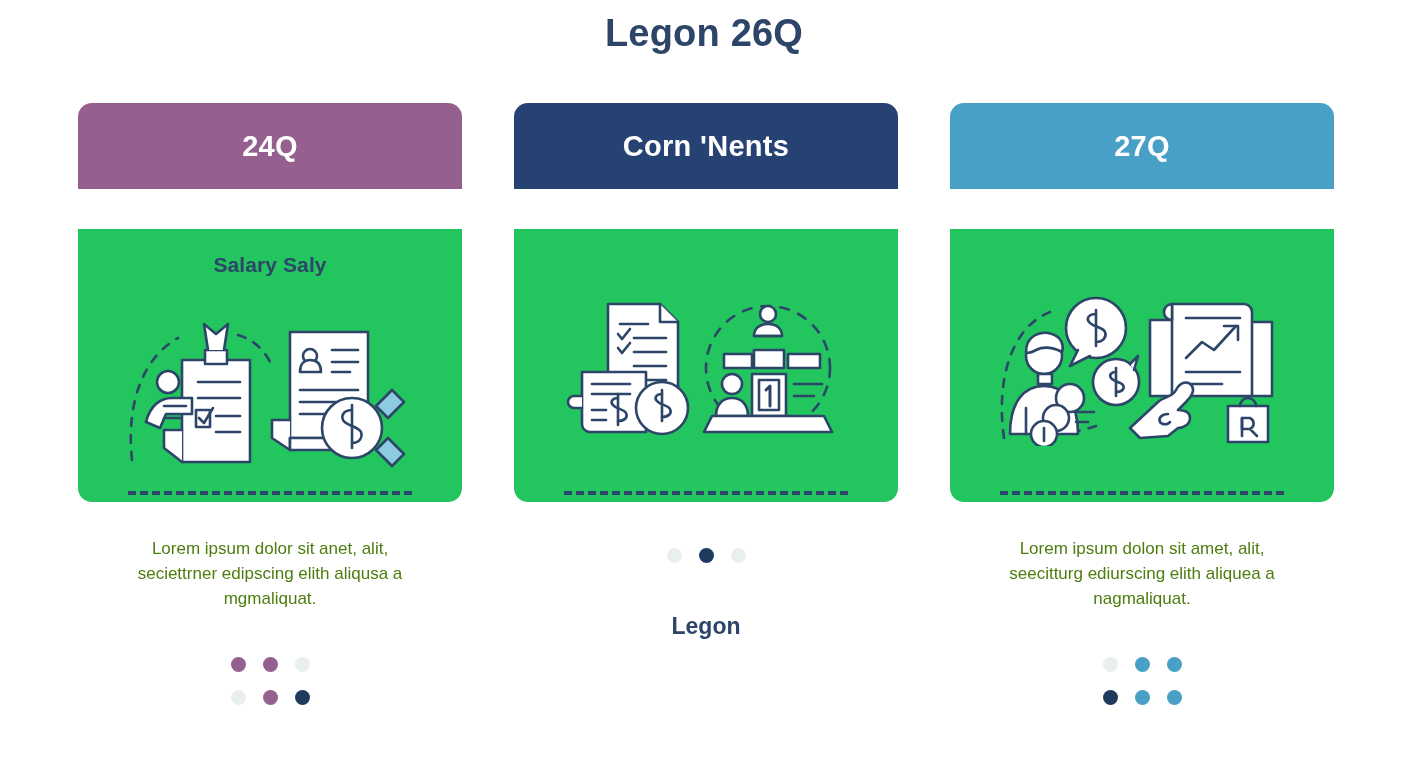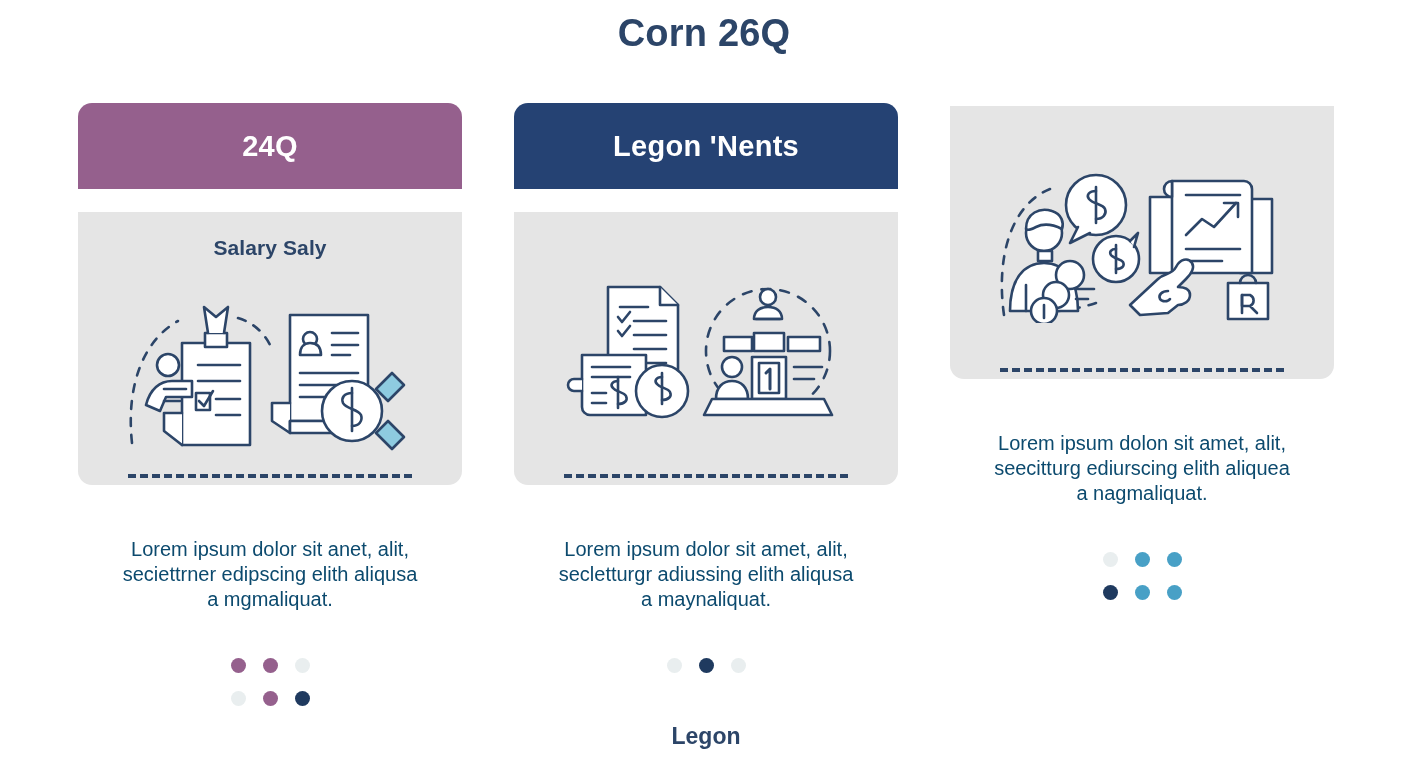--- a/index.html
+++ b/index.html
@@ -56,22 +56,22 @@
   .card-header-label {
     font-size: 29px;
     font-weight: bold;
     color: #ffffff;
     letter-spacing: 0.3px;
   }
 
   .card-body {
     width: 100%;
     height: 273px;
-    margin-top: 3px;
-    background: #e5e5e5;
+    margin-top: 20px;
+    background: #22c55e;
     border-radius: 0 0 14px 14px;
     position: relative;
     display: flex;
     flex-direction: column;
     align-items: center;
     box-sizing: border-box;
   }
 
   .card-subtitle {
     margin-top: 24px;
@@ -94,26 +94,26 @@
 
   .dashed-divider {
     position: absolute;
     left: 50px;
     right: 50px;
     bottom: 7px;
     border-top: 4px dashed #2c4568;
   }
 
   .card-desc {
-    margin-top: 32px;
+    margin-top: 14px;
     width: 300px;
     text-align: center;
-    font-size: 20px;
+    font-size: 17px;
     line-height: 25px;
-    color: #0c4a6e;
+    color: #4d7c0f;
   }
 
   .dots-block {
     margin-top: 26px;
     display: flex;
     flex-direction: column;
     align-items: center;
     gap: 18px;
   }
   .dots-row {
@@ -130,21 +130,21 @@
   .legend-label {
     margin-top: 30px;
     font-size: 23px;
     font-weight: bold;
     color: #2c4568;
   }
 </style>
 </head>
 <body>
 
-<div class="page-title">Corn 26Q</div>
+<div class="page-title">Legon 26Q</div>
 
 <div class="cards-row">
 
   <div class="card">
     <div class="card-header" style="background:#95608d">
       <span class="card-header-label">24Q</span>
     </div>
     <div class="card-body">
       <div class="card-subtitle">Salary Saly</div>
       <div class="illustration">
@@ -206,21 +206,21 @@
       <div class="dots-row">
         <span class="dot" style="background:#e9eeef"></span>
         <span class="dot" style="background:#95608d"></span>
         <span class="dot" style="background:#1f3a5f"></span>
       </div>
     </div>
   </div>
 
   <div class="card">
     <div class="card-header" style="background:#254273">
-      <span class="card-header-label">Legon 'Nents</span>
+      <span class="card-header-label">Corn 'Nents</span>
     </div>
     <div class="card-body">
       <div class="illustration">
         <svg width="300" height="160" viewBox="0 0 300 160" fill="none" stroke="#2c4568" stroke-width="2.6" stroke-linecap="round" stroke-linejoin="round">
 
           <path d="M52 18 H104 L122 36 V124 H52 Z" fill="#ffffff"></path>
           <path d="M104 18 V36 H122" fill="#ffffff"></path>
           <path d="M64 38 H92"></path>
           <path d="M78 52 H110"></path>
           <path d="M78 66 H110"></path>
@@ -261,32 +261,34 @@
           <path d="M160 130 C160 118 167 112 176 112 C185 112 192 118 192 130 Z" fill="#ffffff"></path>
 
           <path d="M238 98 H266"></path>
           <path d="M238 110 H258"></path>
 
           <path d="M156 130 H268 L276 146 H148 Z" fill="#ffffff"></path>
         </svg>
       </div>
       <div class="dashed-divider"></div>
     </div>
-    <div class="card-desc">Lorem ipsum dolor sit amet, alit, secletturgr adiussing elith aliqusa a maynaliquat.</div>
     <div class="dots-block">
       <div class="dots-row">
         <span class="dot" style="background:#e9eeef"></span>
         <span class="dot" style="background:#1f3a5f"></span>
         <span class="dot" style="background:#e9eeef"></span>
       </div>
     </div>
     <div class="legend-label">Legon</div>
   </div>
 
   <div class="card">
+    <div class="card-header" style="background:#48a0c6">
+      <span class="card-header-label">27Q</span>
+    </div>
     <div class="card-body">
       <div class="illustration">
         <svg width="300" height="160" viewBox="0 0 300 160" fill="none" stroke="#2c4568" stroke-width="2.6" stroke-linecap="round" stroke-linejoin="round">
 
           <path d="M12 152 C4 96 18 42 58 26" stroke-dasharray="8 9" fill="none"></path>
           <path d="M104 140 C86 146 62 150 40 148" stroke-dasharray="8 9" fill="none"></path>
 
           <circle cx="104" cy="42" r="30" fill="#ffffff"></circle>
           <path d="M86 64 L78 80 L98 70" fill="#ffffff" stroke="#2c4568"></path>
           <path d="M104 28 C97 28 94 32 97 36 C101 41 111 41 113 46 C115 51 111 56 104 56" fill="none"></path>

